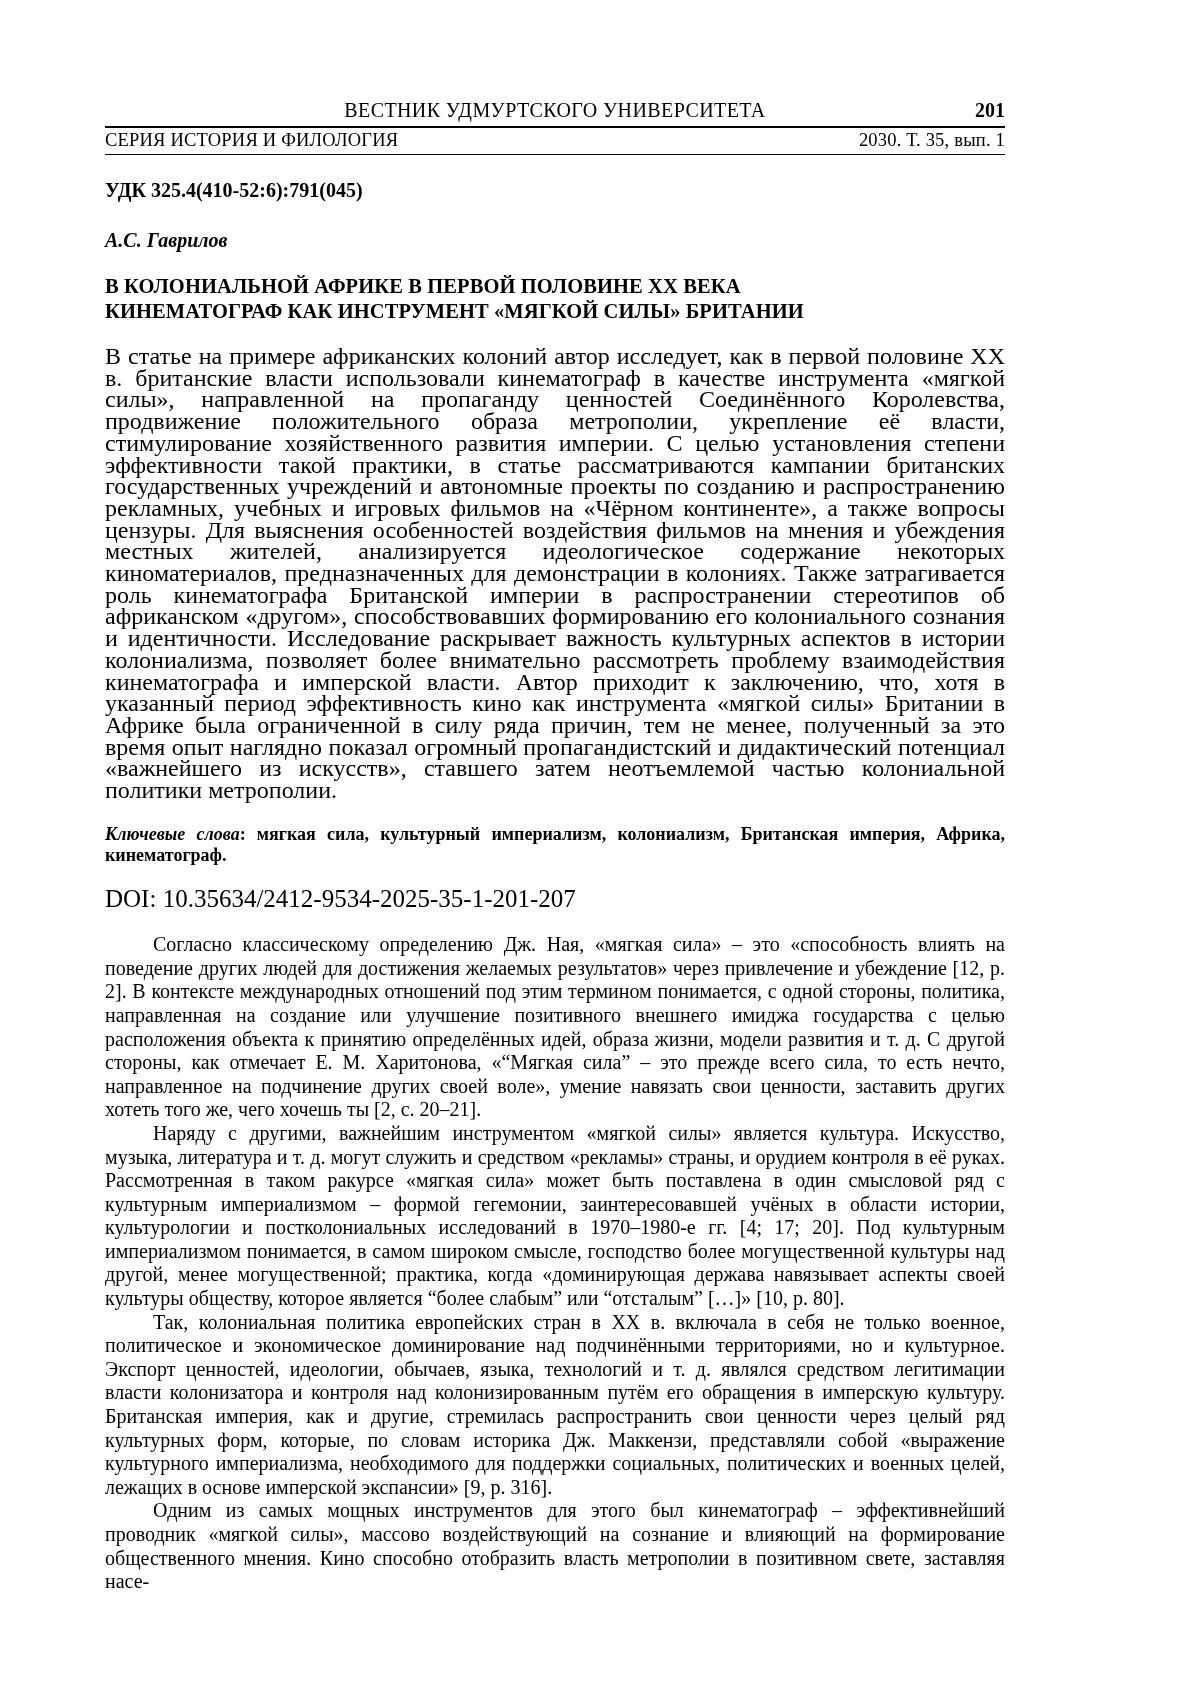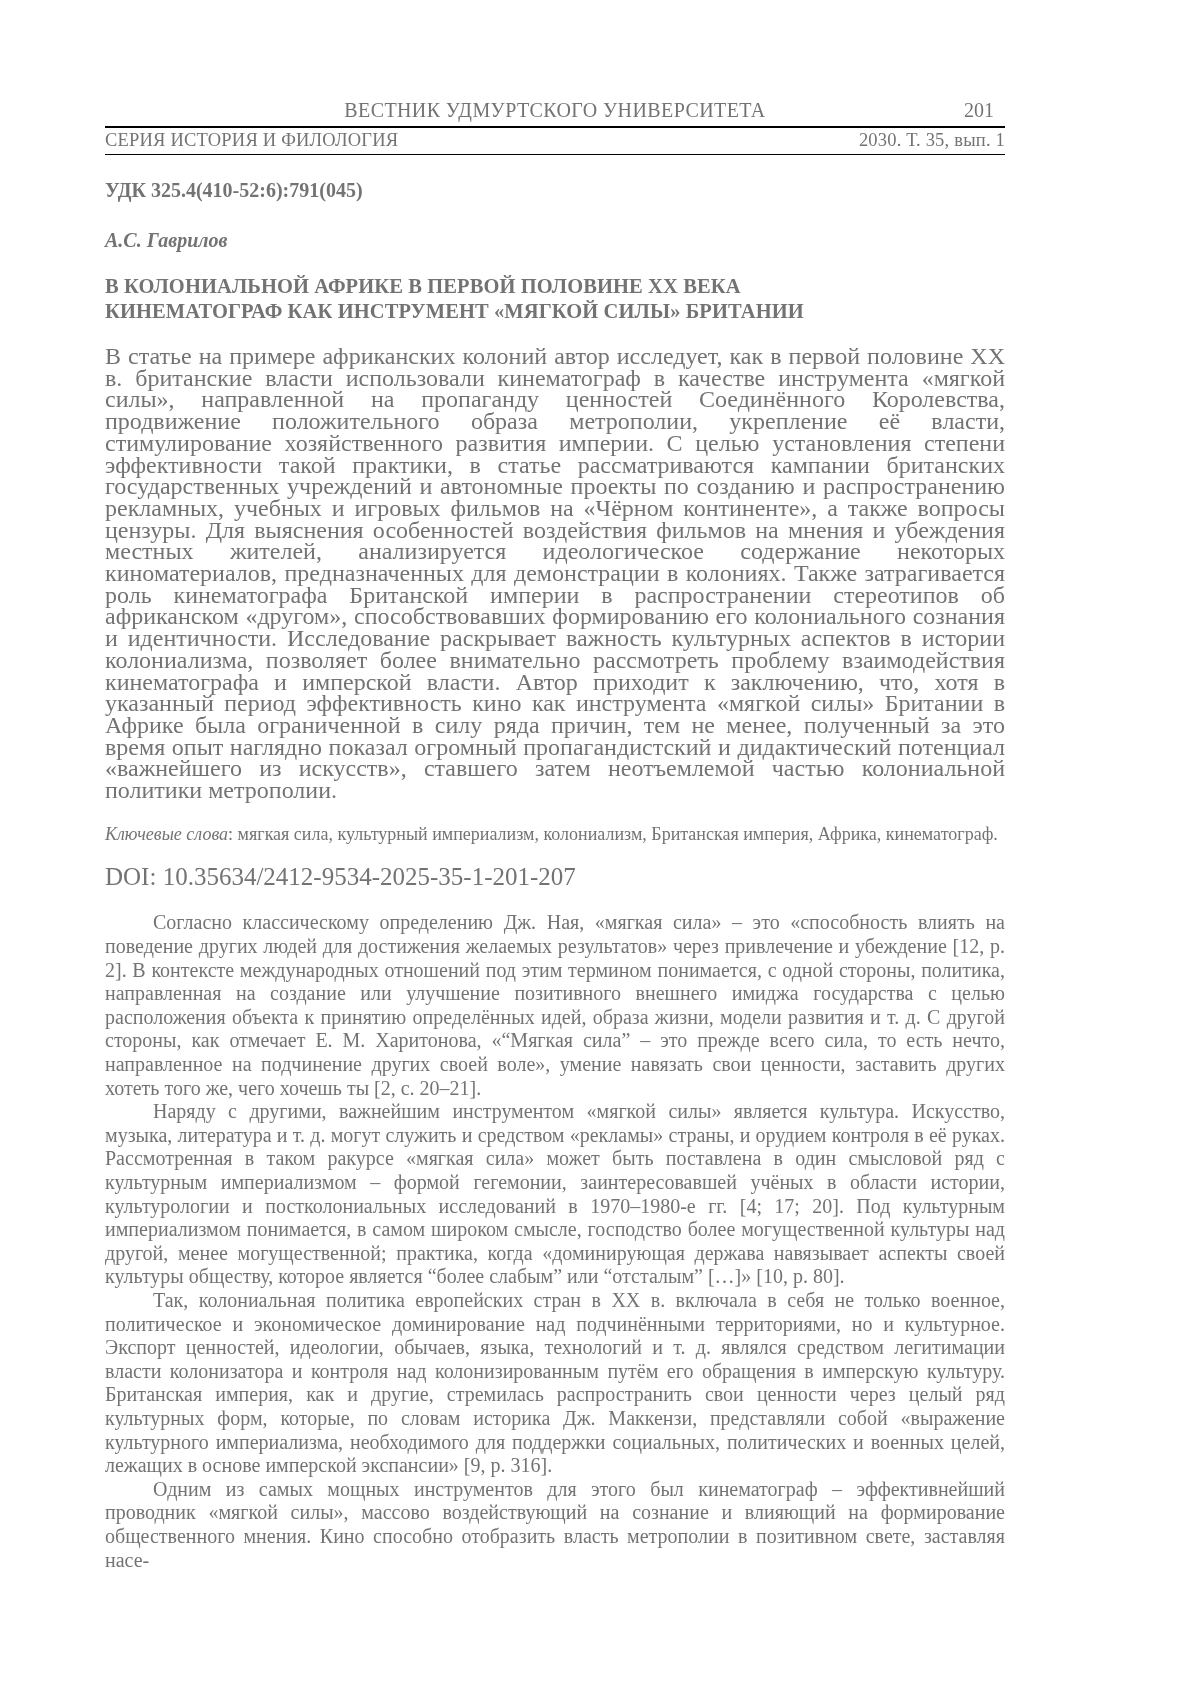--- a/index.html
+++ b/index.html
@@ -3,39 +3,40 @@
 <meta charset="utf-8">
 <style>
   * { margin: 0; padding: 0; box-sizing: border-box; }
   html, body { background: #ffffff; }
   .page {
     position: relative;
     width: 1200px;
     height: 1698px;
     margin: 0 auto;
     background: #ffffff;
-    color: #737373;
+    color: #000000;
     font-family: "Liberation Serif", "DejaVu Serif", serif;
     padding: 98px 195px 24px 105px;
     overflow: hidden;
   }
 
   
   .hrow1 {
     position: relative;
     text-align: center;
     font-size: 20px;
     line-height: 25px;
     letter-spacing: 0.4px;
   }
   .hrow1 .pagenum {
     position: absolute;
-    right: 11px;
+    right: 0;
     bottom: 0;
     letter-spacing: 0;
+    font-weight: bold;
   }
   .hrule-top { border-top: 2px solid #000; margin-top: 3px; }
   .hrow2 {
     display: flex;
     justify-content: space-between;
     font-size: 18.5px;
     line-height: 23px;
     margin-top: 1px;
     letter-spacing: 0.2px;
     gap: 20px;
@@ -52,20 +53,21 @@
     margin-top: 22px;
     font-size: 24px;
     line-height: 21.7px;
     text-align: justify;
   }
   .keywords {
     margin-top: 22px;
     font-size: 18px;
     line-height: 21.7px;
     text-align: justify;
+    font-weight: bold;
   }
   .keywords em { font-style: italic; }
   .doi { margin-top: 18px; font-size: 25px; }
 
   
   .body-text {
     margin-top: 20px;
     font-size: 20px;
     line-height: 23.6px;
     text-align: justify;

